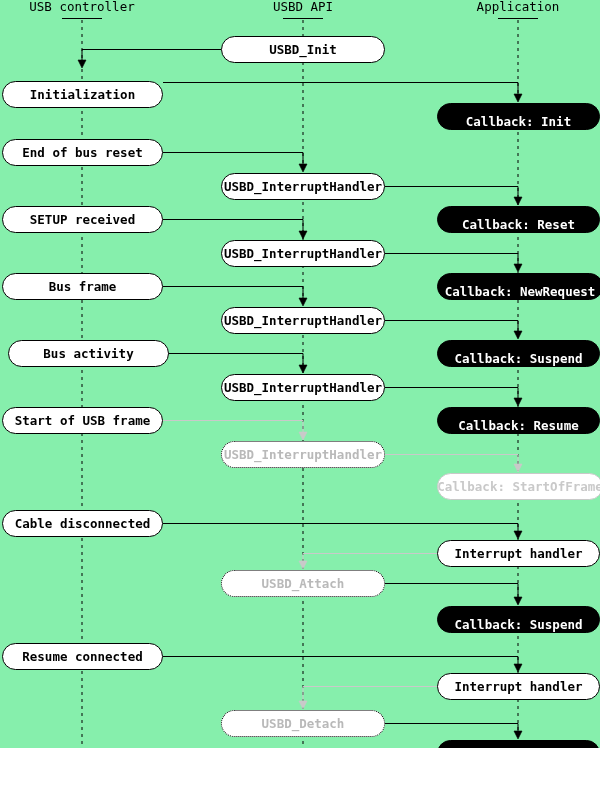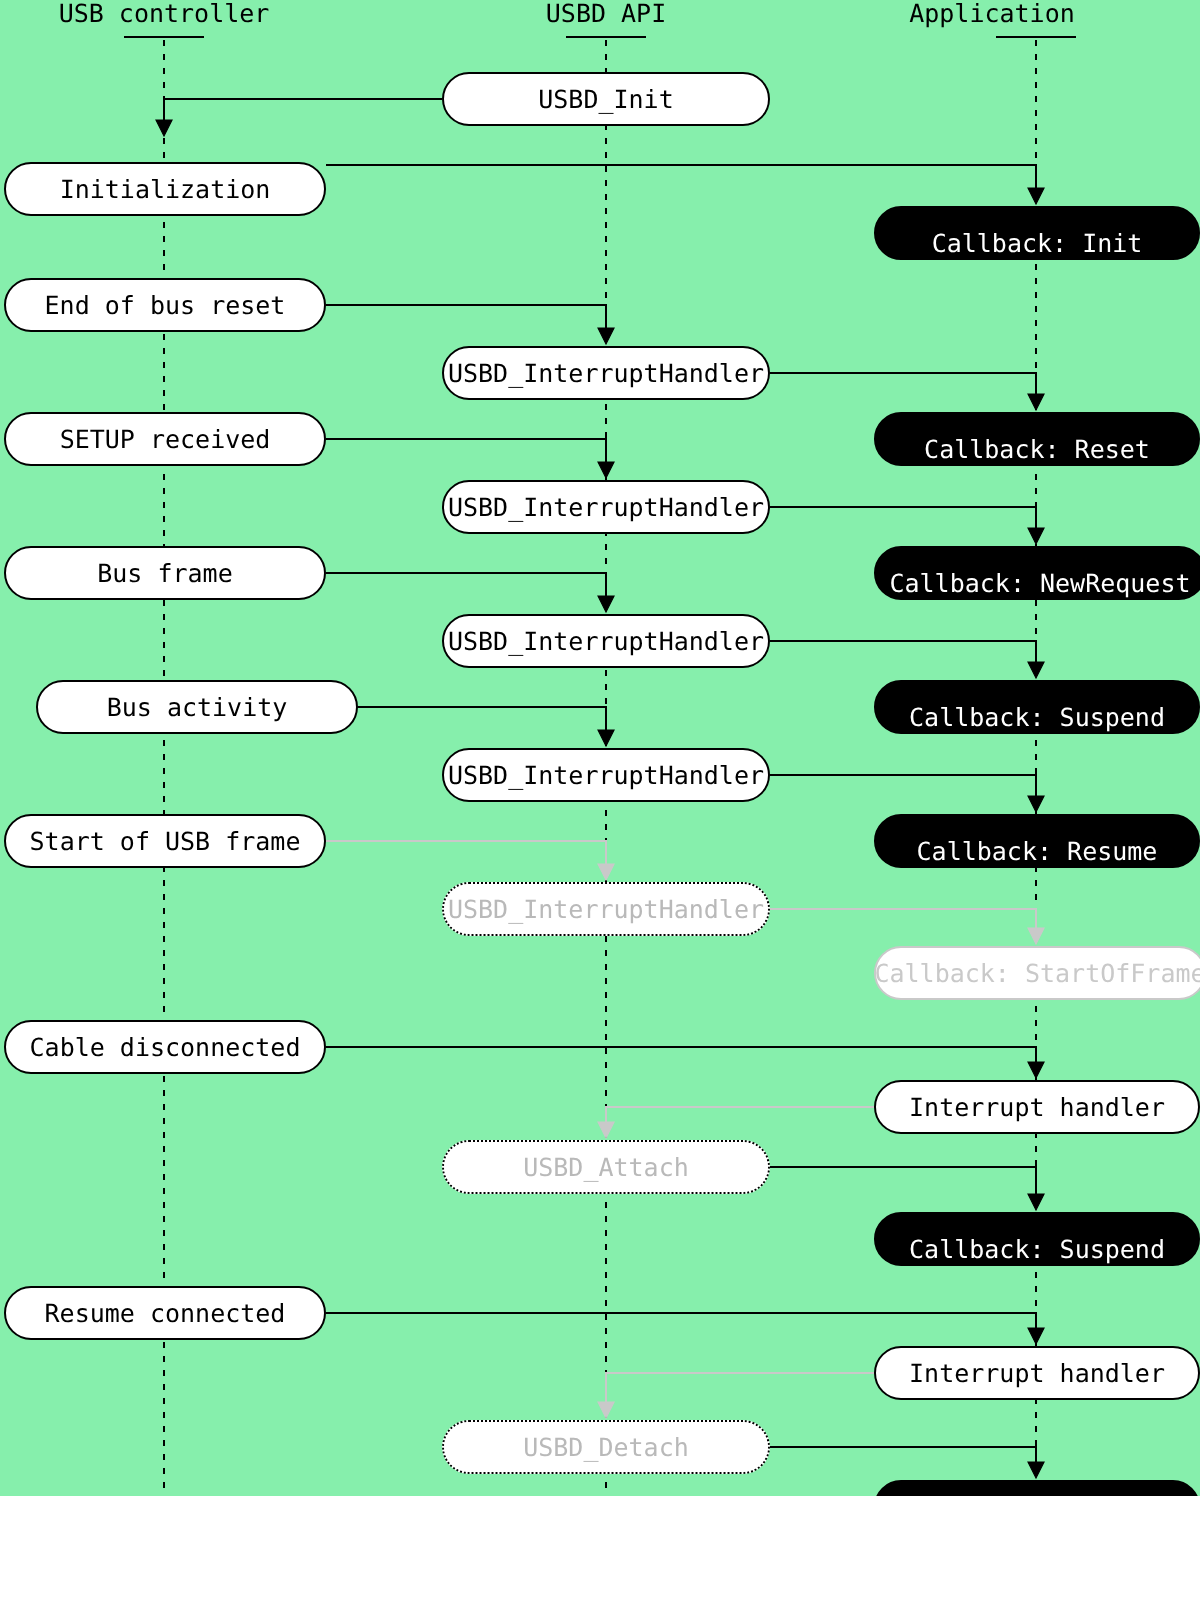--- a/index.html
+++ b/index.html
@@ -56,20 +56,21 @@
     border: 1px solid #000000;
     background: #ffffff;
     color: #000000;
     display: flex;
     align-items: center;
     justify-content: center;
     font-size: 12.5px;
     white-space: nowrap;
     overflow: hidden;
     z-index: 3;
+    font-weight: bold;
   }
   .node.filled {
     background: #000000;
     color: #ffffff;
     border-color: #000000;
     align-items: flex-end;
   }
   .node.ghost {
     border: 1px dotted #000000;
     background: #ffffff;
@@ -124,21 +125,21 @@
       <path d="M 437 686.5 L 303 686.5 L 303 702" fill="none" stroke="#c9c9c9" stroke-width="1"></path>
       <path d="M 299 701 L 303 709 L 307 701 Z" fill="#c9c9c9" stroke="#c9c9c9" stroke-width="0.6"></path>
       <path d="M 385 723.5 L 518 723.5 L 518 732" fill="none" stroke="#000000" stroke-width="1"></path>
       <path d="M 514 731 L 518 739 L 522 731 Z" fill="#000000" stroke="#000000" stroke-width="0.6"></path>
     </svg>
   <div id="heads">
       <div class="lifeline-head" style="left: 82px;">USB controller</div>
       <div class="lifeline-underline" style="left: 82px;"></div>
       <div class="lifeline-head" style="left: 303px;">USBD API</div>
       <div class="lifeline-underline" style="left: 303px;"></div>
-      <div class="lifeline-head" style="left: 496px;">Application</div>
+      <div class="lifeline-head" style="left: 518px;">Application</div>
       <div class="lifeline-underline" style="left: 518px;"></div>
     </div>
   <div id="nodes">
       <div class="node" style="left: 221px; top: 36px; width: 164px;">
         <span>USBD_Init</span>
       </div>
       <div class="node" style="left: 2px; top: 69px; width: 161px; margin-top: 12px;">
         <span>Initialization</span>
       </div>
       <div class="node filled" style="left: 437px; top: 103px; width: 163px;">
@@ -161,21 +162,21 @@
       </div>
       <div class="node" style="left: 2px; top: 273px; width: 161px;">
         <span>Bus frame</span>
       </div>
       <div class="node filled" style="left: 437px; top: 273px; width: 166px;">
         <span>Callback: NewRequest</span>
       </div>
       <div class="node" style="left: 221px; top: 307px; width: 164px;">
         <span>USBD_InterruptHandler</span>
       </div>
-      <div class="node" style="left: 18px; top: 340px; width: 161px;">
+      <div class="node" style="left: 8px; top: 340px; width: 161px;">
         <span>Bus activity</span>
       </div>
       <div class="node filled" style="left: 437px; top: 340px; width: 163px;">
         <span>Callback: Suspend</span>
       </div>
       <div class="node" style="left: 221px; top: 374px; width: 164px;">
         <span>USBD_InterruptHandler</span>
       </div>
       <div class="node" style="left: 2px; top: 407px; width: 161px;">
         <span>Start of USB frame</span>

